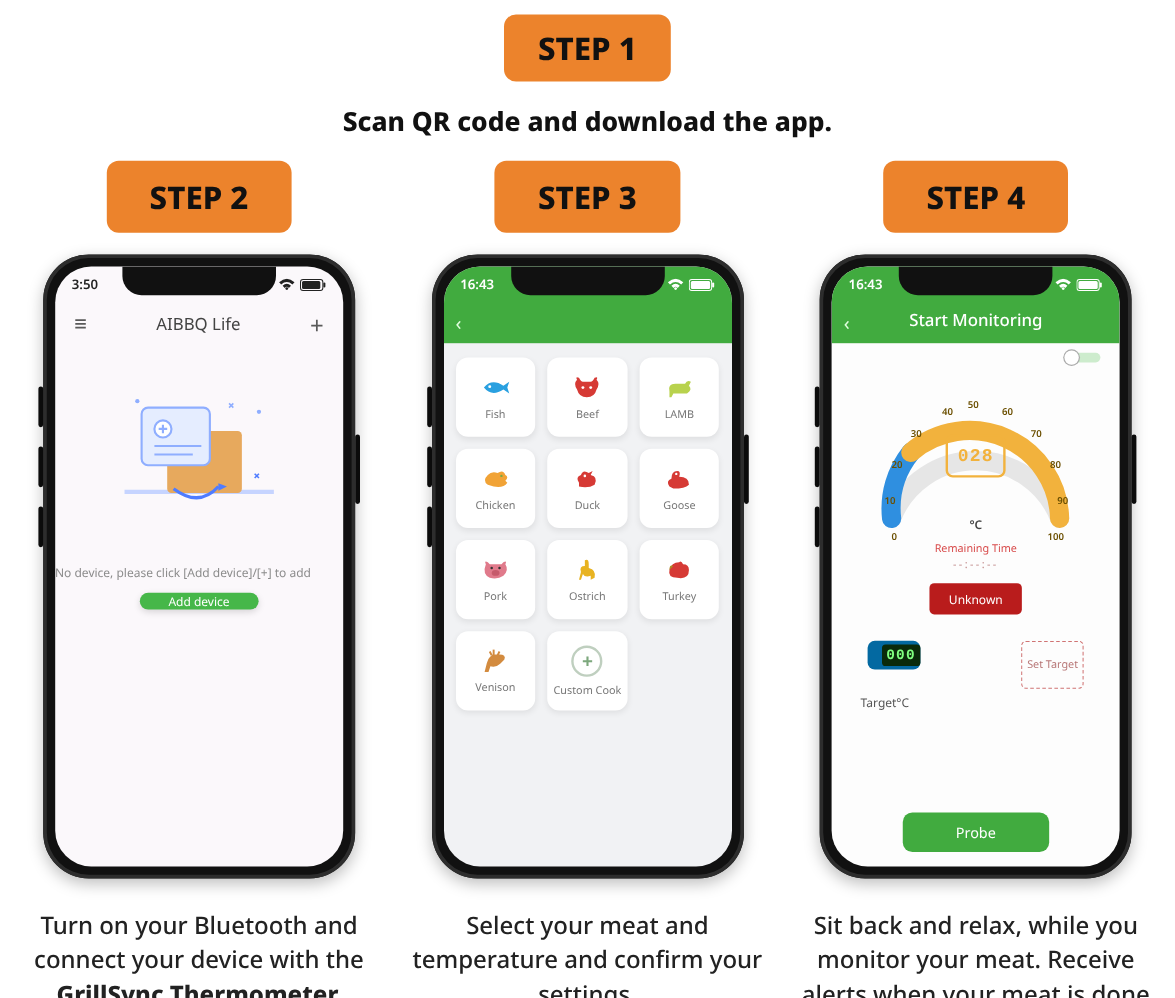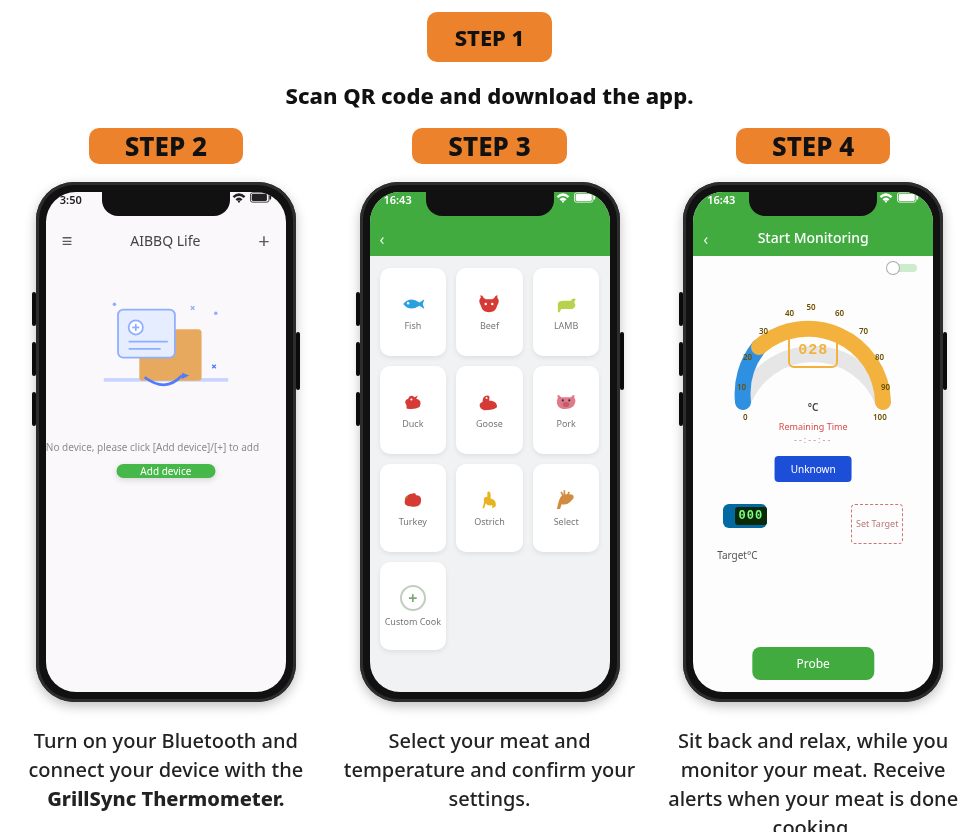--- a/index.html
+++ b/index.html
@@ -1,29 +1,29 @@
 <!DOCTYPE html>
 <html><head>
 <meta charset="utf-8">
 <style>
 *{box-sizing:border-box;margin:0;padding:0;font-family:system-ui,-apple-system,Segoe UI,Roboto,Helvetica,Arial,sans-serif}
 body{width:979px;height:832px;background:#fff;padding:12px 8px}
-.step-badge{display:inline-block;background:#ec832c;color:#111;font-weight:800;font-size:22px;padding:10px 28px;border-radius:10px}
+.step-badge{display:inline-block;background:#ec832c;color:#111;font-weight:800;font-size:26px;padding:10px 28px;border-radius:10px}
 .top{width:100%;text-align:center}
 .top .subtitle{font-weight:800;font-size:22px;color:#111;margin-top:18px}
 .cols{display:flex;justify-content:space-between;margin-top:18px;gap:8px}
 .col{flex:1;display:flex;flex-direction:column;align-items:center}
-.col .step-badge{font-size:26px;padding:0 36px}
+.col .step-badge{font-size:26px;padding:12px 36px}
 .phone{position:relative;width:260px;height:520px;margin-top:18px;background:#111;border-radius:38px;padding:10px;box-shadow:inset 0 0 0 3px #2d2d2d,0 4px 12px rgba(0,0,0,.25)}
 .phone::before,.phone::after{content:"";position:absolute;background:#0b0b0b;border-radius:3px}
 .phone::before{left:-4px;top:110px;width:4px;height:34px;box-shadow:0 50px 0 #0b0b0b,0 100px 0 #0b0b0b}
 .phone::after{right:-4px;top:150px;width:4px;height:58px}
 .screen{position:relative;width:100%;height:100%;background:#fff;border-radius:30px;overflow:hidden}
 .notch{position:absolute;left:50%;transform:translateX(-50%);top:0;width:128px;height:24px;background:#111;border-bottom-left-radius:16px;border-bottom-right-radius:16px;z-index:20}
-.statusbar{position:absolute;top:0;left:0;right:0;height:30px;display:flex;justify-content:space-between;align-items:flex-start;padding:0 14px;font-size:11px;font-weight:600;z-index:10}
+.statusbar{position:absolute;top:0;left:0;right:0;height:30px;display:flex;justify-content:space-between;align-items:center;padding:0 14px;font-size:11px;font-weight:600;z-index:10}
 .statusbar .right{display:flex;gap:4px;align-items:center}
 .wifi-svg{width:14px;height:10px}
 .batt-svg{width:22px;height:11px}
 .caption{text-align:center;font-size:20px;color:#222;margin-top:24px;line-height:1.45;font-weight:500;padding:0 4px}
 .caption b{font-weight:800}
 
 
 .p1 .screen{background:#fbf8fb}
 .p1 .appbar{position:absolute;top:30px;left:0;right:0;height:36px;display:flex;align-items:center;justify-content:space-between;padding:0 16px;color:#5a5a5a}
 .p1 .ham{font-size:18px;font-weight:700}
@@ -35,36 +35,36 @@
 
 
 .greenhead{position:absolute;top:0;left:0;right:0;height:64px;background:#41ab3f;color:#fff}
 .greenhead .title{position:absolute;top:36px;left:0;right:0;text-align:center;font-size:14px;font-weight:500}
 .back-chevron{position:absolute;left:10px;top:36px;font-size:16px;color:#e2ffe0}
 .p2 .statusbar,.p3 .statusbar{color:#fff}
 
 
 .p2 .screen{background:#f1f2f4}
 .p2 .grid{position:absolute;top:76px;left:10px;right:10px;display:grid;grid-template-columns:repeat(3,1fr);gap:10px}
-.tile{background:#fff;border-radius:10px;box-shadow:0 2px 5px rgba(0,0,0,.08);height:88px;display:flex;flex-direction:column;align-items:center;justify-content:center;gap:4px}
+.tile{background:#fff;border-radius:10px;box-shadow:0 2px 5px rgba(0,0,0,.08);height:66px;display:flex;flex-direction:column;align-items:center;justify-content:center;gap:4px}
 .tile .ic{width:26px;height:22px;display:flex;align-items:center;justify-content:center}
 .tile .lbl{font-size:9px;color:#777}
 .tile.add{background:#fff}
 .tile.add .pluscir{width:26px;height:26px;border-radius:50%;border:2px solid #bfcfbf;display:flex;align-items:center;justify-content:center;color:#7da87d;font-weight:700}
 
 
 .p3 .screen{background:#fdfdfd}
 .p3 .toggle{position:absolute;top:72px;right:16px;width:28px;height:8px;border-radius:4px;background:#cdeccd}
 .p3 .toggle::after{content:"";position:absolute;left:-2px;top:-2px;width:12px;height:12px;background:#fff;border-radius:50%;box-shadow:0 0 0 1px #aaa}
 .p3 .gauge{position:absolute;top:90px;left:50%;transform:translateX(-50%);width:200px;height:150px}
 .p3 .tempbox{position:absolute;top:140px;left:50%;transform:translateX(-50%);width:50px;height:36px;border:2px solid #f2b23d;border-radius:6px;display:flex;align-items:center;justify-content:center;color:#f2b23d;font-family:Liberation Mono, monospace;font-weight:700;font-size:15px;letter-spacing:1px}
 .p3 .unit{position:absolute;top:208px;left:50%;transform:translateX(-50%);font-size:10px;color:#444;font-weight:600}
 .p3 .rem{position:absolute;top:228px;left:0;right:0;text-align:center;font-size:9px;color:#d84b4b}
 .p3 .rem .dashes{letter-spacing:2px;color:#c18b8b}
-.p3 .unknown{position:absolute;top:264px;left:50%;transform:translateX(-50%);background:#1d4ed8;color:#fff;font-size:10px;padding:6px 16px;border-radius:4px}
+.p3 .unknown{position:absolute;top:264px;left:50%;transform:translateX(-50%);background:#b91c1c;color:#fff;font-size:10px;padding:6px 16px;border-radius:4px}
 .p3 .targetbox{position:absolute;top:312px;left:30px;width:44px;height:24px;background:#0369a1;border-radius:6px;display:flex;align-items:center;justify-content:flex-end}
 .p3 .targetbox span{font-family:'Courier New',monospace;color:#062;background:#0a2a0a;padding:2px 4px;border-radius:3px;color:#7fff7f;font-size:12px;font-weight:700;letter-spacing:1px}
 .p3 .targetlbl{position:absolute;top:356px;left:24px;font-size:10px;color:#555}
 .p3 .settgt{position:absolute;top:312px;right:30px;width:52px;height:40px;border:1.5px dashed #d07373;border-radius:4px;display:flex;align-items:center;justify-content:center;font-size:9px;color:#b87878;text-align:right;line-height:1.1}
 .p3 .probe{position:absolute;bottom:12px;left:50%;transform:translateX(-50%);background:#41ab3f;color:#fff;font-size:12px;padding:8px 44px;border-radius:8px}
 .gauge-ticks text{font-size:8px;fill:#6b4f00;font-weight:600}
 </style>
 </head>
 <body>
 
@@ -178,20 +178,29 @@
               <span class="ic">
                 <svg viewBox="0 0 32 24" width="26" height="20">
                   <path fill="#b8d24d" d="M6 16 Q4 8 12 8 L22 8 Q24 4 28 6 L26 10 Q30 14 24 18 L10 18 L8 22 L6 22 Z"></path>
                 </svg>
               </span>
               <span class="lbl">LAMB</span>
             </div>
           <div class="tile">
               <span class="ic">
                 <svg viewBox="0 0 32 24" width="26" height="20">
+                  <path fill="#f1a336" d="M8 18 Q2 14 8 8 Q12 4 18 6 Q24 2 26 8 Q30 10 26 14 L28 16 Q24 22 14 20 Z"></path>
+                  <circle cx="22" cy="9" r="1.2" fill="#7a4"></circle>
+                </svg>
+              </span>
+              <span class="lbl">Chicken</span>
+            </div>
+          <div class="tile">
+              <span class="ic">
+                <svg viewBox="0 0 32 24" width="26" height="20">
                   <path fill="#d63a35" d="M8 16 Q4 10 10 8 Q12 2 18 6 L22 4 L20 8 Q28 10 24 18 Q18 22 8 20 Z"></path>
                   <circle cx="14" cy="9" r="1.3" fill="#fff"></circle>
                 </svg>
               </span>
               <span class="lbl">Duck</span>
             </div>
           <div class="tile">
               <span class="ic">
                 <svg viewBox="0 0 32 24" width="26" height="20">
                   <path fill="#d63a35" d="M6 20 Q2 14 8 12 Q8 4 14 4 Q18 4 16 10 Q26 10 26 18 Q22 22 10 22 Z"></path>
@@ -207,41 +216,41 @@
                   <ellipse cx="16" cy="15" rx="4" ry="3" fill="#c65a6b"></ellipse>
                   <circle cx="12" cy="10" r="1.3" fill="#333"></circle>
                   <circle cx="20" cy="10" r="1.3" fill="#333"></circle>
                 </svg>
               </span>
               <span class="lbl">Pork</span>
             </div>
           <div class="tile">
               <span class="ic">
                 <svg viewBox="0 0 32 24" width="26" height="20">
+                  <path fill="#e8b321" d="M14 2 Q18 0 18 6 L18 10 Q26 12 24 20 L20 22 L20 18 Q14 20 12 16 L10 22 L8 22 L10 14 Q8 8 14 8 Z"></path>
+                </svg>
+              </span>
+              <span class="lbl">Ostrich</span>
+            </div>
+          <div class="tile">
+              <span class="ic">
+                <svg viewBox="0 0 32 24" width="26" height="20">
                   <path fill="#d63a35" d="M16 4 Q8 4 6 12 Q4 20 14 20 Q26 22 26 12 Q26 6 20 6 Q18 2 16 4 Z"></path>
                   <path fill="#a82" d="M10 8 Q6 6 6 12 Q8 10 10 8"></path>
                 </svg>
               </span>
               <span class="lbl">Turkey</span>
             </div>
           <div class="tile">
               <span class="ic">
                 <svg viewBox="0 0 32 24" width="26" height="20">
-                  <path fill="#e8b321" d="M14 2 Q18 0 18 6 L18 10 Q26 12 24 20 L20 22 L20 18 Q14 20 12 16 L10 22 L8 22 L10 14 Q8 8 14 8 Z"></path>
-                </svg>
-              </span>
-              <span class="lbl">Ostrich</span>
-            </div>
-          <div class="tile">
-              <span class="ic">
-                <svg viewBox="0 0 32 24" width="26" height="20">
                   <path fill="#d38b3f" d="M10 2 L12 6 M14 0 L14 6 M20 2 L18 6 M16 6 Q10 6 8 14 L6 22 L8 22 L10 16 Q16 18 20 14 L24 10 Q26 6 20 6 Z" stroke="#d38b3f" stroke-width="2"></path>
                 </svg>
               </span>
-              <span class="lbl">Select</span>
+              <span class="lbl">Venison</span>
             </div>
           <div class="tile add">
               <span class="pluscir">+</span>
               <span class="lbl">Custom Cook</span>
             </div>
         </div>
       </div>
     </div>
     <div class="caption">Select your meat and temperature and confirm your settings.</div>
   </div>

